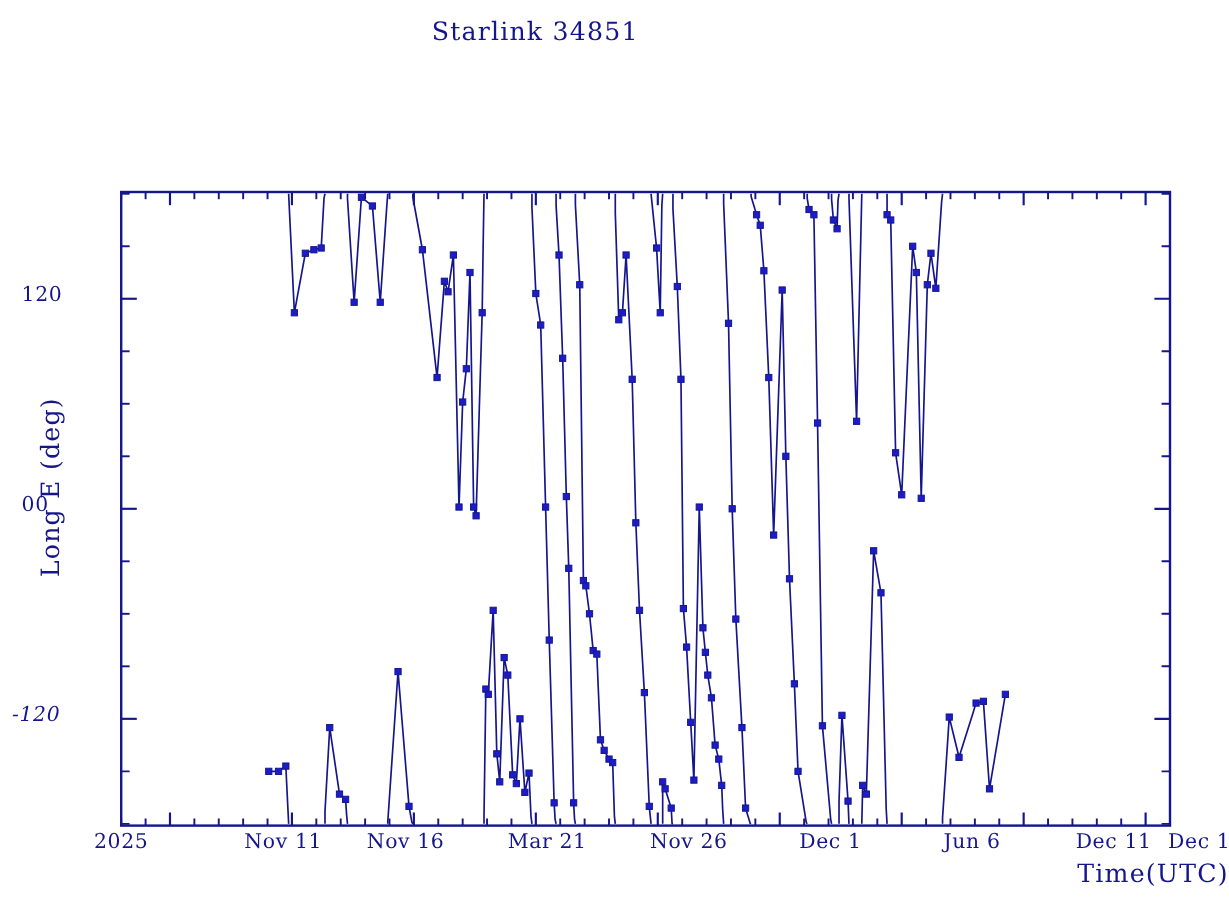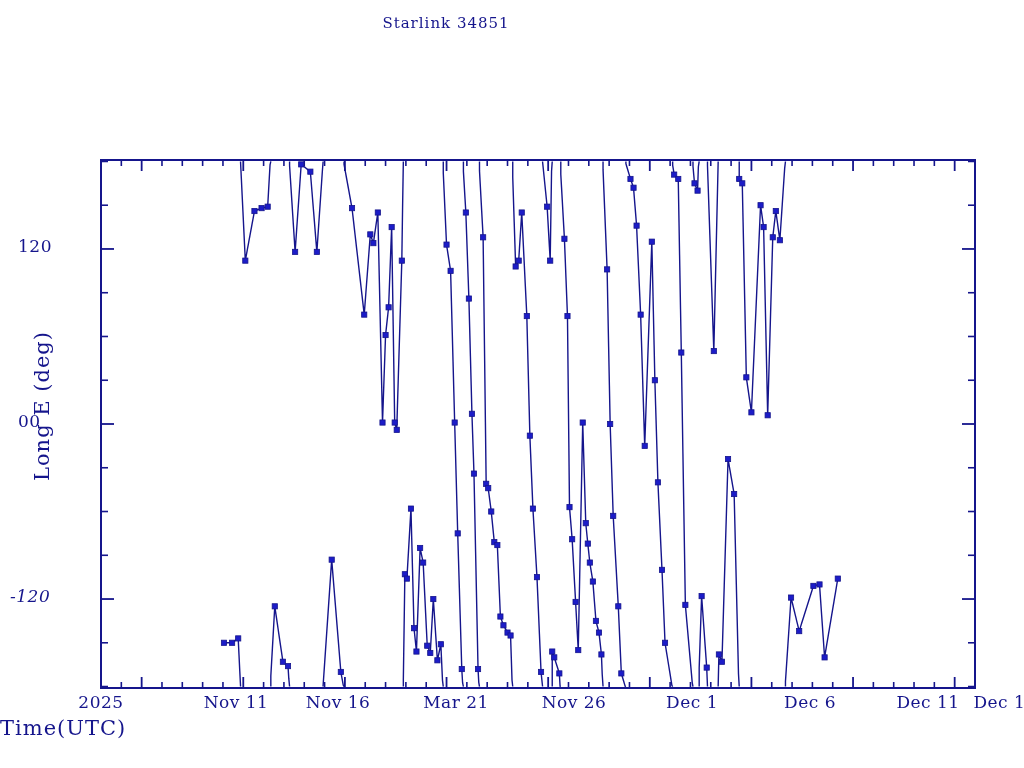--- a/index.html
+++ b/index.html
@@ -9,28 +9,28 @@
     background:#ffffff;
     font-family:"DejaVu Serif","Liberation Serif",serif;
     color:#00008b;
     overflow:hidden;
     position:relative;
   }
   #figure{position:absolute;left:0;top:0;width:1024px;height:768px;}
   .chart-title{
     position:absolute;left:0;top:14px;width:892px;
     text-align:center;
-    font-size:15px;
+    font-size:21px;
     letter-spacing:1px;
     color:#15158c;
     font-family:"DejaVu Serif","Liberation Serif",serif;
   }
   .axis-title-x{
     position:absolute;left:0;top:716px;width:1024px;
-    text-align:left;font-size:21px;letter-spacing:1px;color:#15158c;
+    text-align:right;font-size:21px;letter-spacing:1px;color:#15158c;
   }
   .axis-title-y{
     position:absolute;
     left:-88px;top:394px;
     width:260px;text-align:center;
     font-size:21px;letter-spacing:1px;color:#15158c;
     transform:rotate(-90deg);
     transform-origin:center center;
   }
   .tick-label-y{
@@ -68,21 +68,21 @@
   <div class="tick-label-y" style="left:18px;top:236px;width:62px;">120</div>
   <div class="tick-label-y" style="left:18px;top:411px;width:62px;">00</div>
   <div class="tick-label-y" style="left:10px;top:586px;width:70px;font-style:italic;">-120</div>
 
   <div class="tick-label-x" style="left:61px;top:692px;width:80px;text-align:center;">2025</div>
   <div class="tick-label-x" style="left:186px;top:692px;width:100px;">Nov 11</div>
   <div class="tick-label-x" style="left:288px;top:692px;width:100px;">Nov 16</div>
   <div class="tick-label-x" style="left:406px;top:692px;width:100px;">Mar 21</div>
   <div class="tick-label-x" style="left:524px;top:692px;width:100px;">Nov 26</div>
   <div class="tick-label-x" style="left:650px;top:692px;width:84px;">Dec 1</div>
-  <div class="tick-label-x" style="left:768px;top:692px;width:84px;">Dec 6</div>
+  <div class="tick-label-x" style="left:768px;top:692px;width:84px;">Jun 6</div>
   <div class="tick-label-x" style="left:878px;top:692px;width:100px;">Dec 11</div>
   <div class="tick-label-x" style="left:896px;top:692px;width:218px;">Dec 16</div>
 
   <svg width="1024" height="768">
     <g>
       <g id="ticks-x-bottom">
           <line x1="101" y1="688" x2="101" y2="682" class="tick"></line>
           <line x1="121.32558139534883" y1="688" x2="121.32558139534883" y2="682" class="tick"></line>
           <line x1="141.65116279069767" y1="688" x2="141.65116279069767" y2="677" class="tick-major"></line>
           <line x1="161.97674418604652" y1="688" x2="161.97674418604652" y2="682" class="tick"></line>

